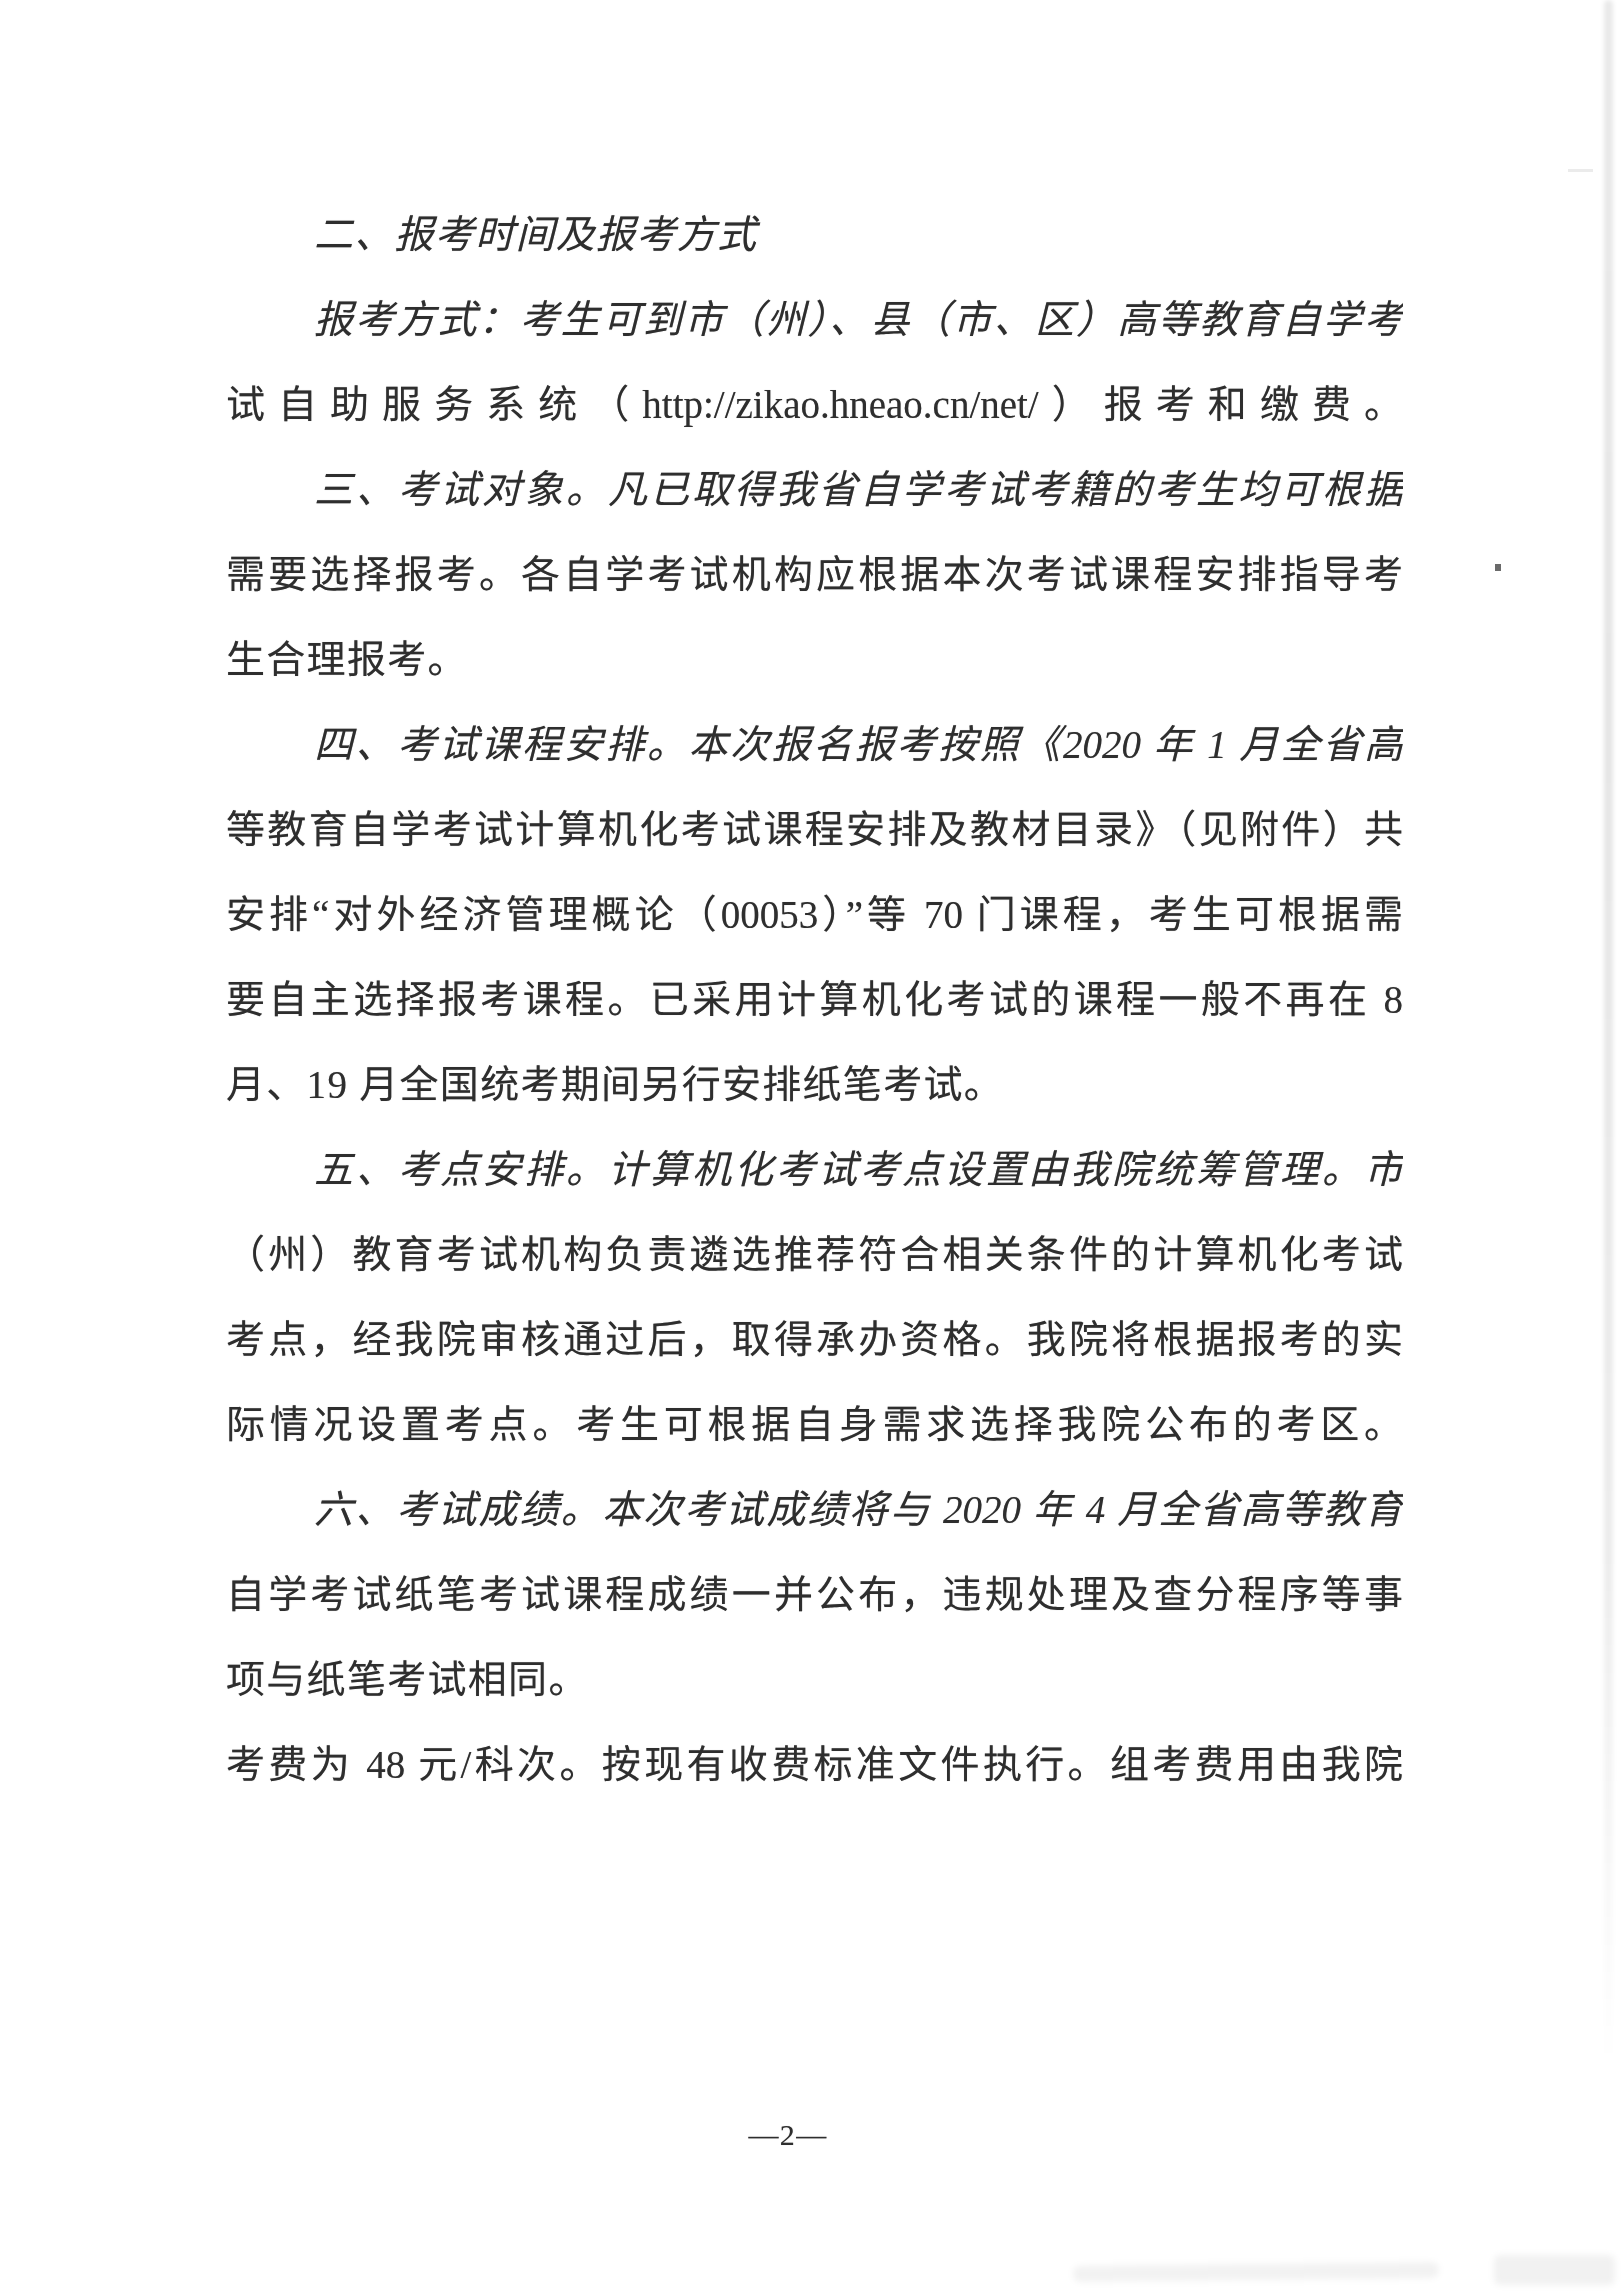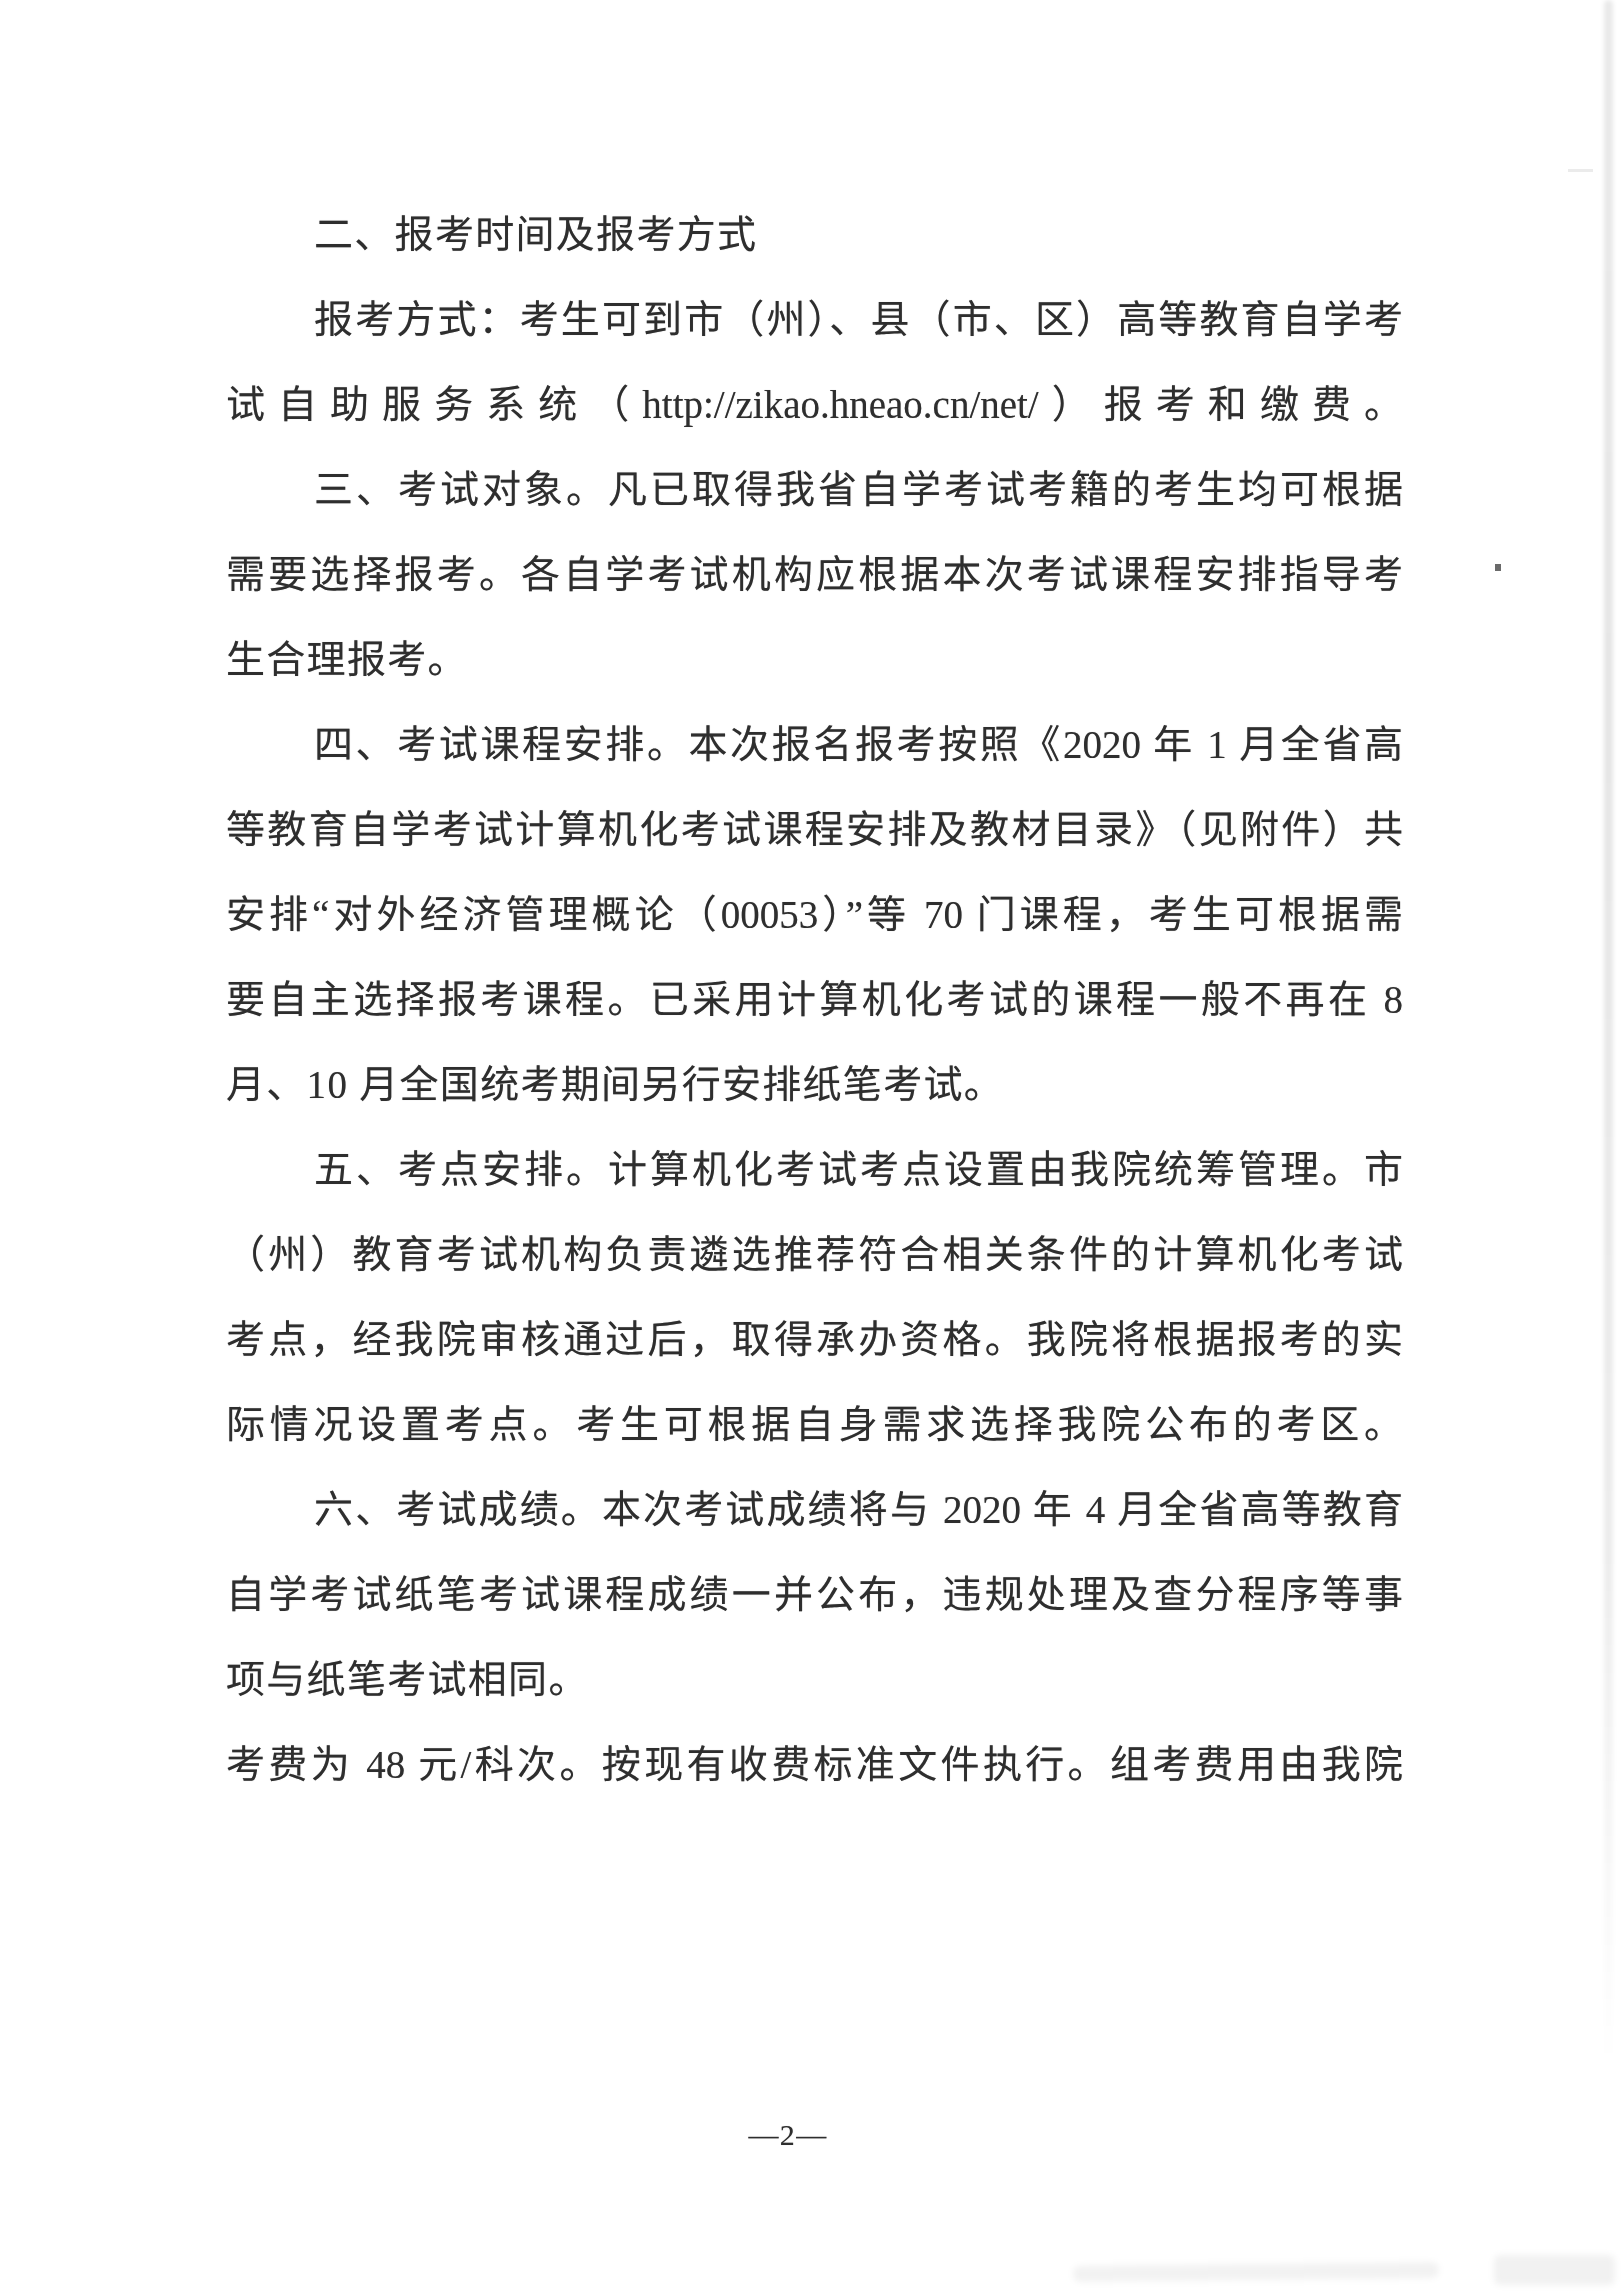--- a/index.html
+++ b/index.html
@@ -33,20 +33,21 @@
   }
   .line.justify, .line.indent-justify {
     letter-spacing: 0;
     white-space: normal;
     text-align: justify;
     text-align-last: justify;
     overflow: hidden;
   }
   .line.indent, .line.indent-justify {
     text-indent: 88px;
+    font-style: italic;
   }
   .page-number {
     position: absolute;
     left: 716px;
     top: 2112px;
     width: 144px;
     height: 46px;
     line-height: 46px;
     text-align: center;
     font-size: 30px;
@@ -118,21 +119,21 @@
       <div class="line indent">二、报考时间及报考方式</div>
       <div class="line indent-justify">报考方式：考生可到市（州）、县（市、区）高等教育自学考</div>
       <div class="line justify">试自助服务系统（http://zikao.hneao.cn/net/）报考和缴费。</div>
       <div class="line indent-justify">三、考试对象。凡已取得我省自学考试考籍的考生均可根据</div>
       <div class="line justify">需要选择报考。各自学考试机构应根据本次考试课程安排指导考</div>
       <div class="line plain">生合理报考。</div>
       <div class="line indent-justify">四、考试课程安排。本次报名报考按照《2020 年 1 月全省高</div>
       <div class="line justify">等教育自学考试计算机化考试课程安排及教材目录》（见附件）共</div>
       <div class="line justify">安排“对外经济管理概论（00053）”等 70 门课程，考生可根据需</div>
       <div class="line justify">要自主选择报考课程。已采用计算机化考试的课程一般不再在 8</div>
-      <div class="line plain">月、10 月全国统考期间另行安排纸笔考试。</div>
+      <div class="line plain">月、19 月全国统考期间另行安排纸笔考试。</div>
       <div class="line indent-justify">五、考点安排。计算机化考试考点设置由我院统筹管理。市</div>
       <div class="line justify">（州）教育考试机构负责遴选推荐符合相关条件的计算机化考试</div>
       <div class="line justify">考点，经我院审核通过后，取得承办资格。我院将根据报考的实</div>
       <div class="line justify">际情况设置考点。考生可根据自身需求选择我院公布的考区。</div>
       <div class="line indent-justify">六、考试成绩。本次考试成绩将与 2020 年 4 月全省高等教育</div>
       <div class="line justify">自学考试纸笔考试课程成绩一并公布，违规处理及查分程序等事</div>
       <div class="line plain">项与纸笔考试相同。</div>
       <div class="line justify">考费为 48 元/科次。按现有收费标准文件执行。组考费用由我院</div>
     </div>
 

